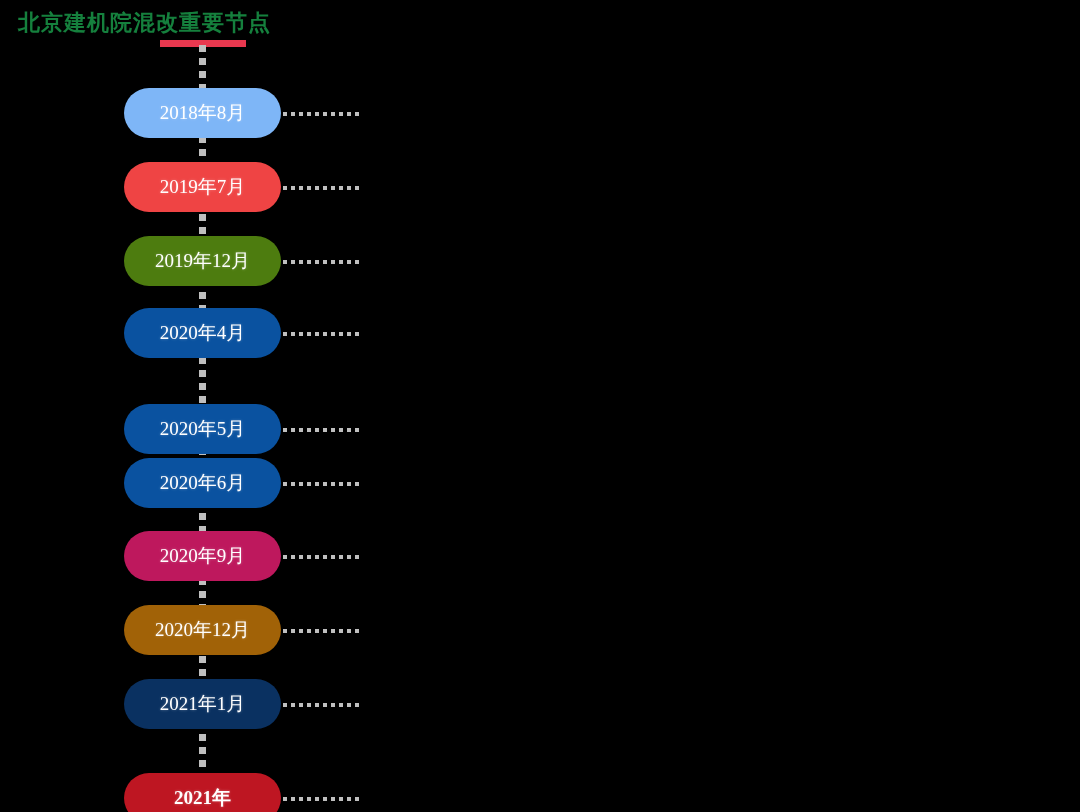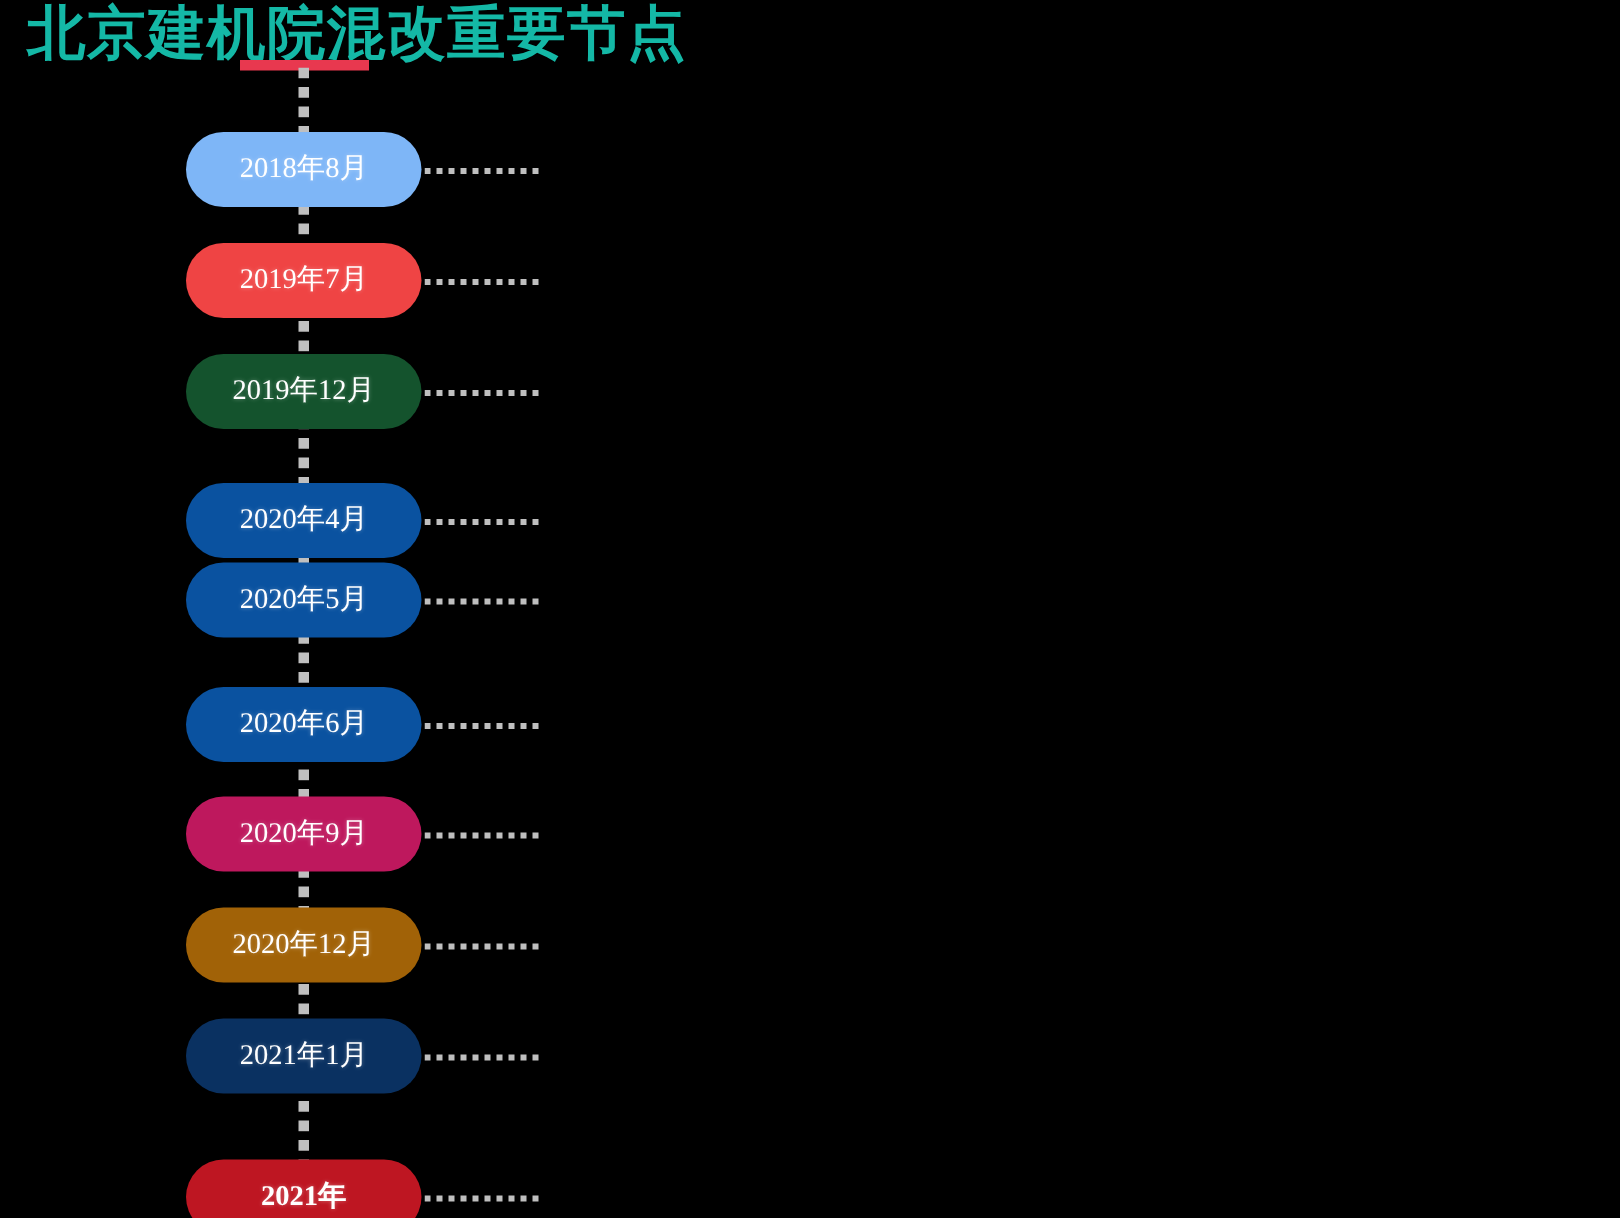--- a/index.html
+++ b/index.html
@@ -15,24 +15,24 @@
     font-family: "Liberation Serif", "DejaVu Serif", serif;
   }
 
   
   #page-title {
     position: absolute;
     left: 18px;
     top: 4px;
     font-family: "Liberation Sans", "DejaVu Sans", sans-serif;
     font-weight: bold;
-    font-size: 39px;
+    font-size: 22px;
     line-height: 38px;
     letter-spacing: 1px;
-    color: #14b8a6;
+    color: #15803d;
     white-space: nowrap;
   }
 
   
   #title-underline {
     position: absolute;
     left: 160px;
     top: 40px;
     width: 86px;
     height: 7px;
@@ -116,32 +116,32 @@
       </div>
       <div class="node-connector"></div>
     </div>
     <div class="node-row" style="top: 162px;">
       <div class="node-pill" style="background: #ef4444;">
         <span class="node-label">2019年7月</span>
       </div>
       <div class="node-connector"></div>
     </div>
     <div class="node-row" style="top: 236px;">
-      <div class="node-pill" style="background: #14532d;">
+      <div class="node-pill" style="background: #4d7c0f;">
         <span class="node-label">2019年12月</span>
       </div>
       <div class="node-connector"></div>
     </div>
-    <div class="node-row" style="top: 322px;">
+    <div class="node-row" style="top: 308px;">
       <div class="node-pill" style="background: rgb(10, 82, 160);">
         <span class="node-label">2020年4月</span>
       </div>
       <div class="node-connector"></div>
     </div>
-    <div class="node-row" style="top: 375px;">
+    <div class="node-row" style="top: 404px;">
       <div class="node-pill" style="background: rgb(10, 82, 160);">
         <span class="node-label">2020年5月</span>
       </div>
       <div class="node-connector"></div>
     </div>
     <div class="node-row" style="top: 458px;">
       <div class="node-pill" style="background: rgb(10, 82, 160); justify-content: center;">
         <span class="node-label">2020年6月</span>
       </div>
       <div class="node-connector"></div>

